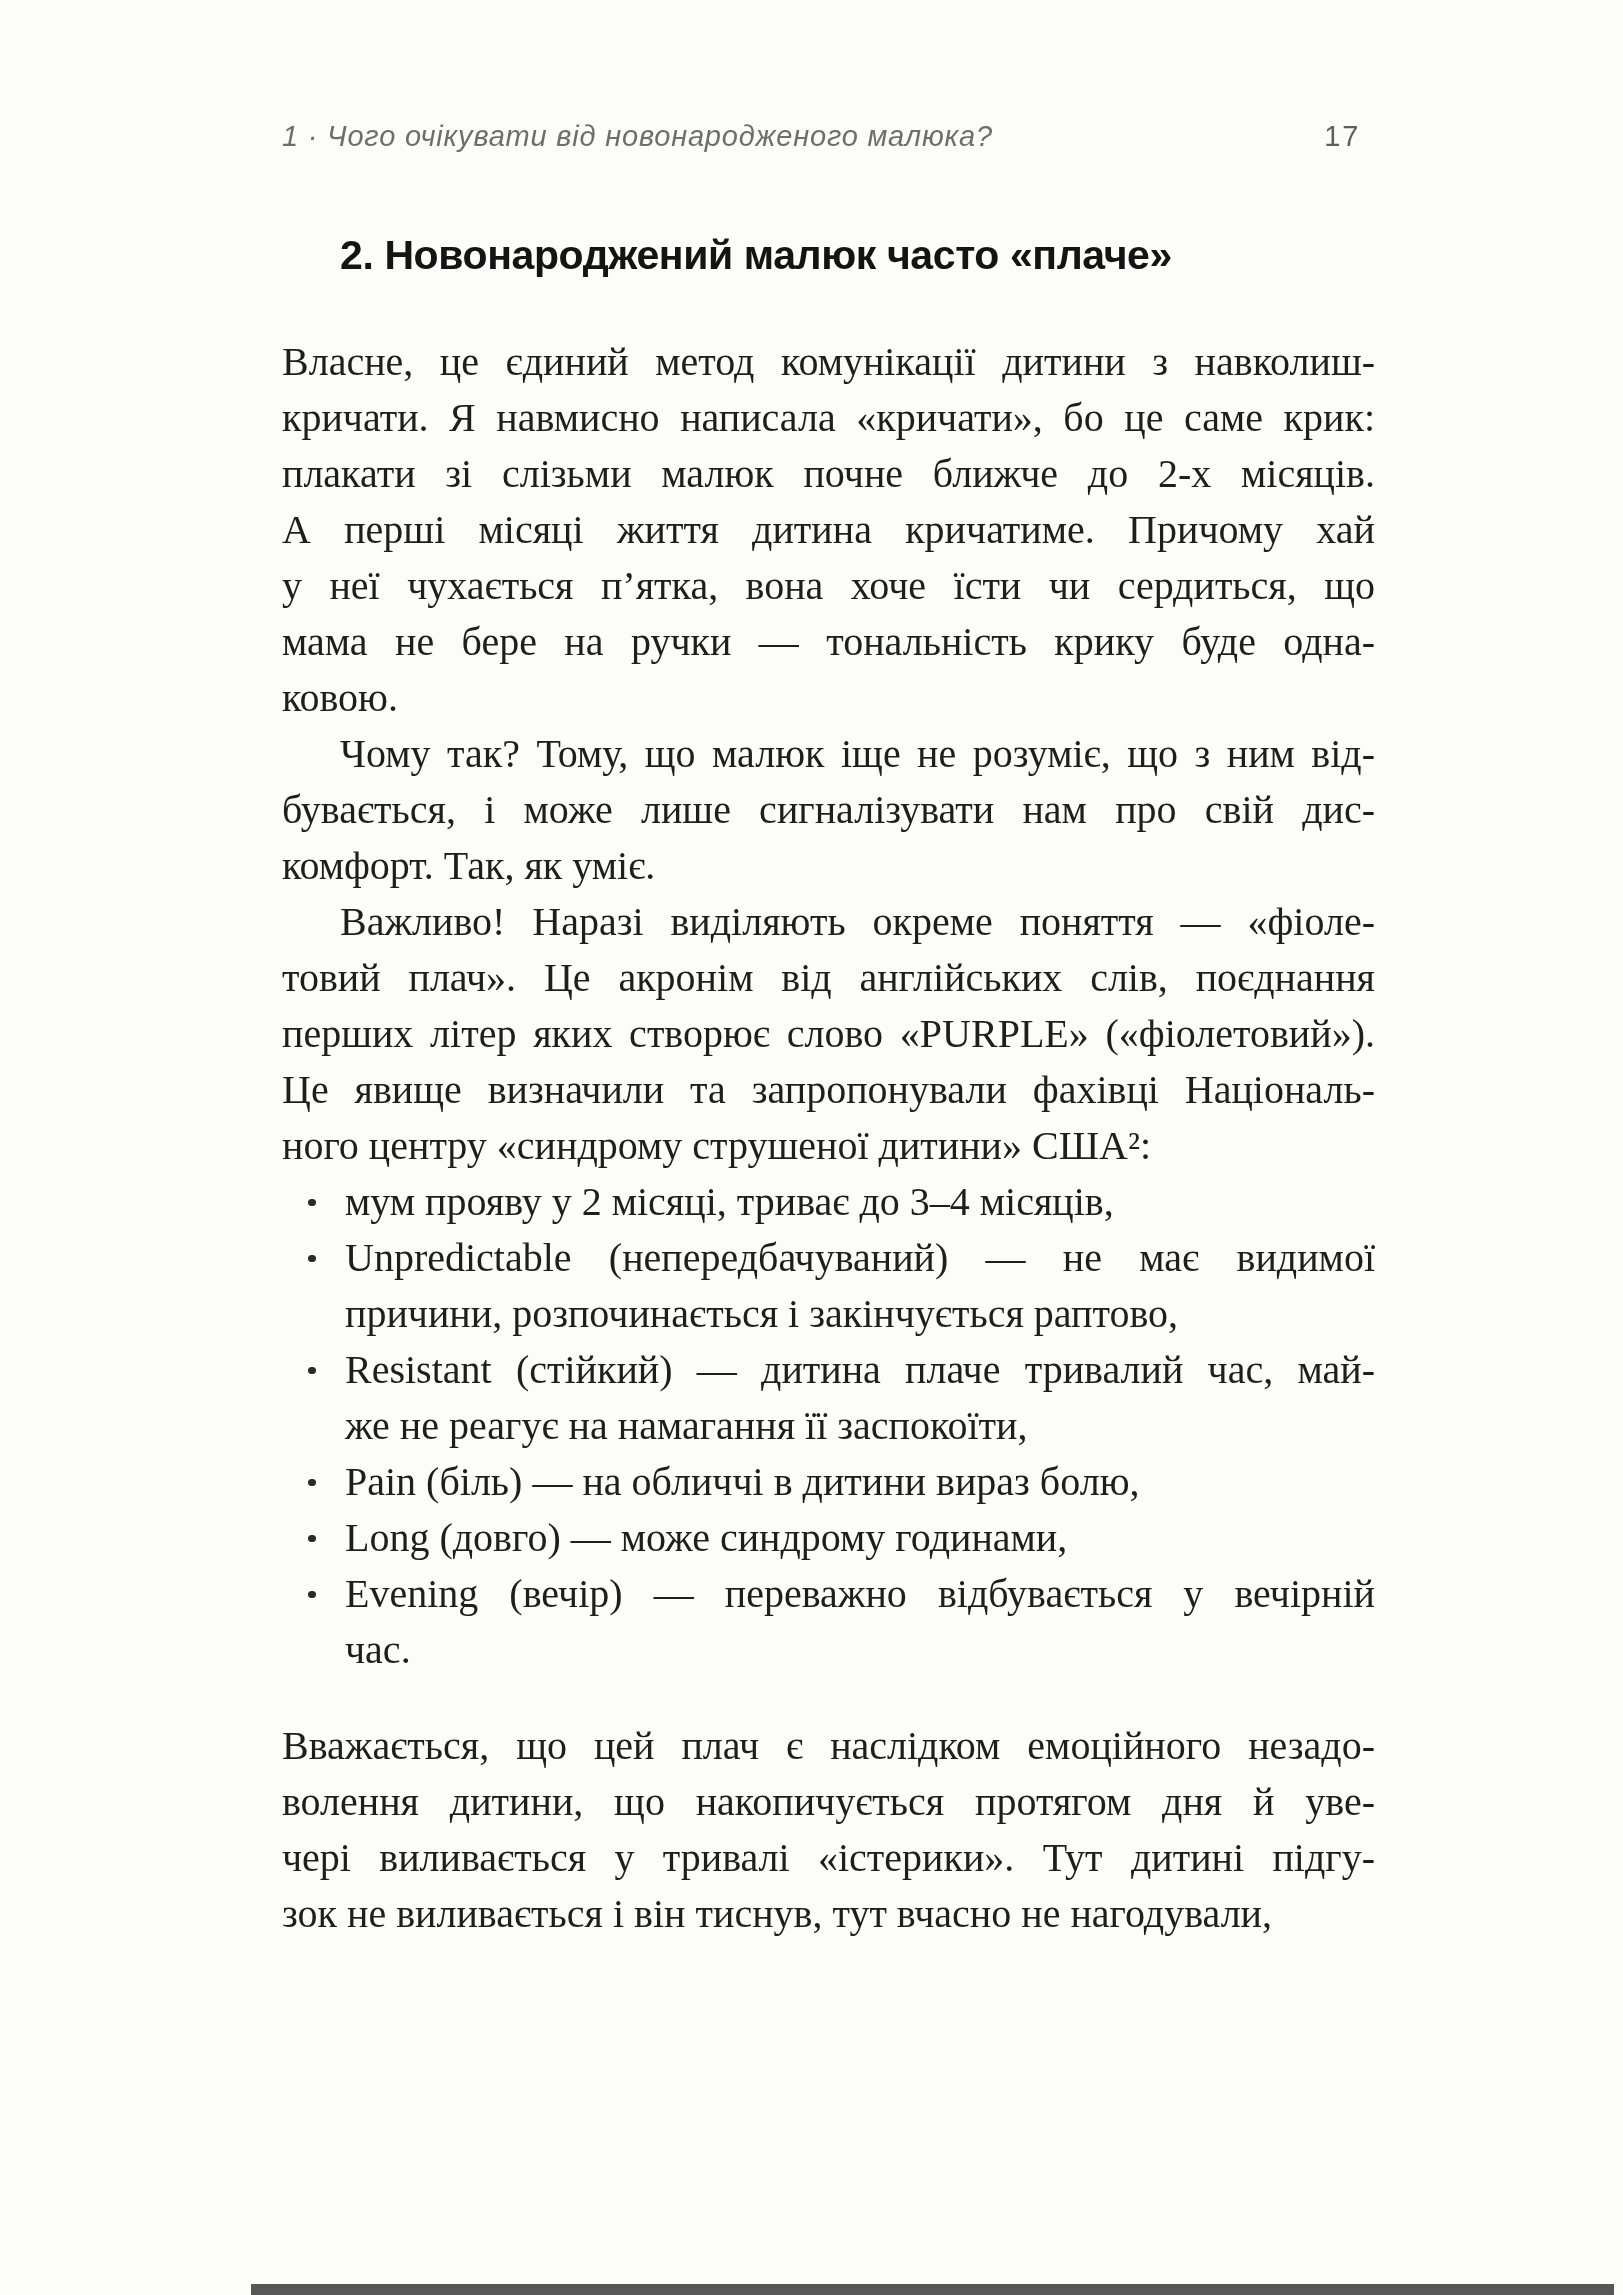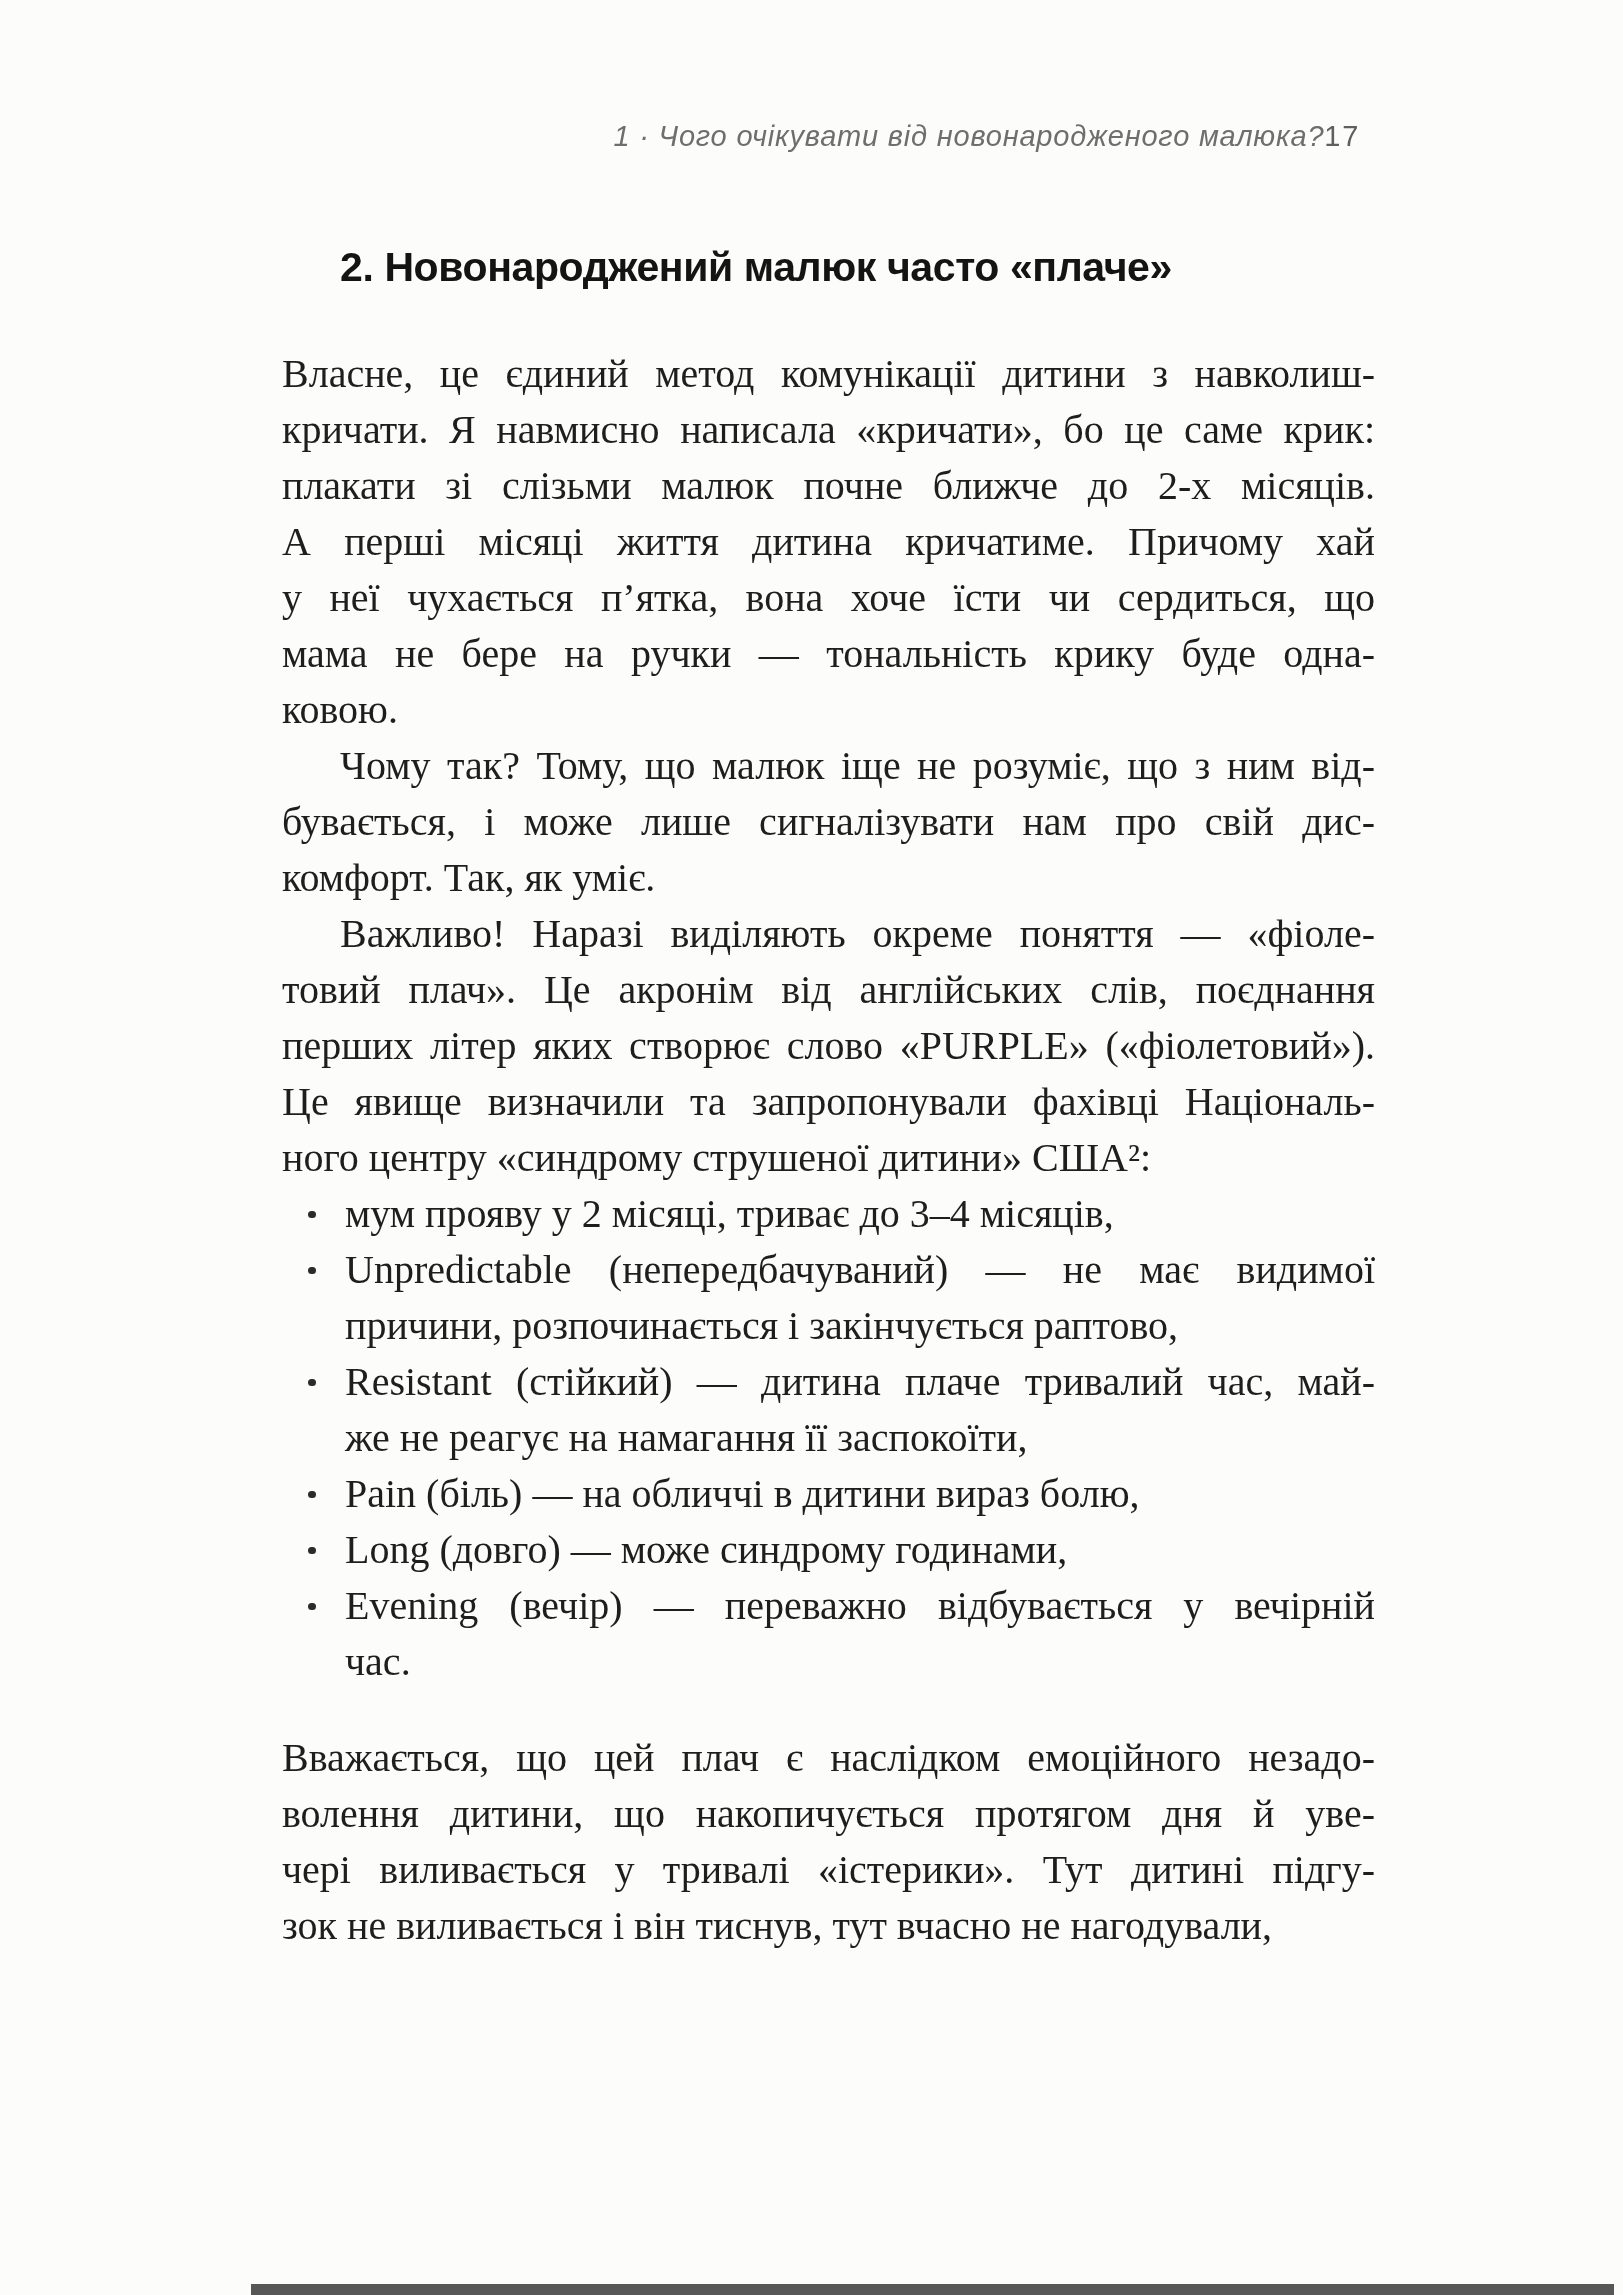--- a/index.html
+++ b/index.html
@@ -7,38 +7,39 @@
     position:relative;
     width:1624px;height:2295px;
     background:#fcfcfb;
     overflow:hidden;
     font-family:"Liberation Serif","DejaVu Serif",serif;
     color:#1e1e1e;
   }
   
   .running-head{
     position:absolute;top:120px;left:282px;width:1093px;
-    display:flex;justify-content:flex-end;align-items:baseline;
+    display:flex;justify-content:space-between;align-items:baseline;
     font-family:"Liberation Sans","DejaVu Sans",sans-serif;
+    gap:38px;
   }
   .running-title{
     font-style:italic;font-size:29px;letter-spacing:0.8px;color:#6e6e6e;
   }
   .page-number{
     font-style:normal;font-size:29px;color:#5f5f5f;letter-spacing:1.7px;margin-right:15px;
   }
   
   .content{
     position:absolute;top:230px;left:282px;width:1093px;
     font-size:40px;line-height:56px;
   }
   .section-heading{
     font-family:"Liberation Sans","DejaVu Sans",sans-serif;
     font-weight:700;font-size:41px;line-height:51px;letter-spacing:-0.4px;
-    color:#141414;margin:12px 0 53px 58px;
+    color:#141414;margin:0 0 53px 58px;
   }
   .para{margin:0;}
   .line{
     text-align:justify;
     text-align-last:justify;
     -moz-text-align-last:justify;
   }
   .line.last{text-align-last:left;-moz-text-align-last:left;}
   .line.ind{text-indent:58px;}
   .bullet{position:relative;padding-left:63px;}

